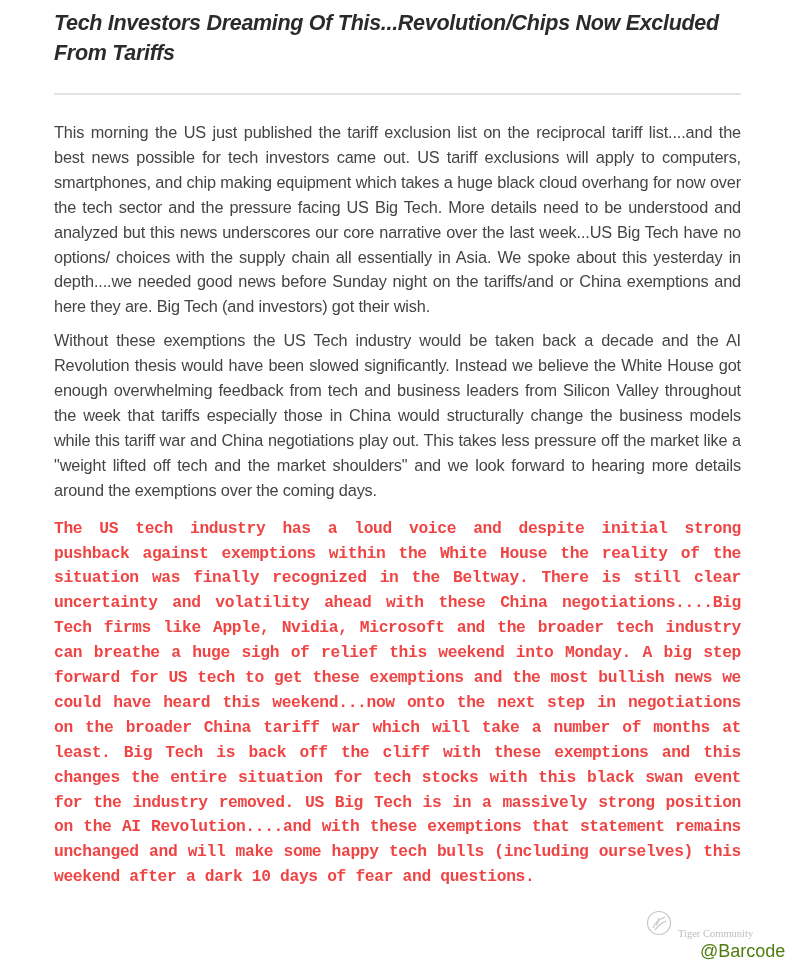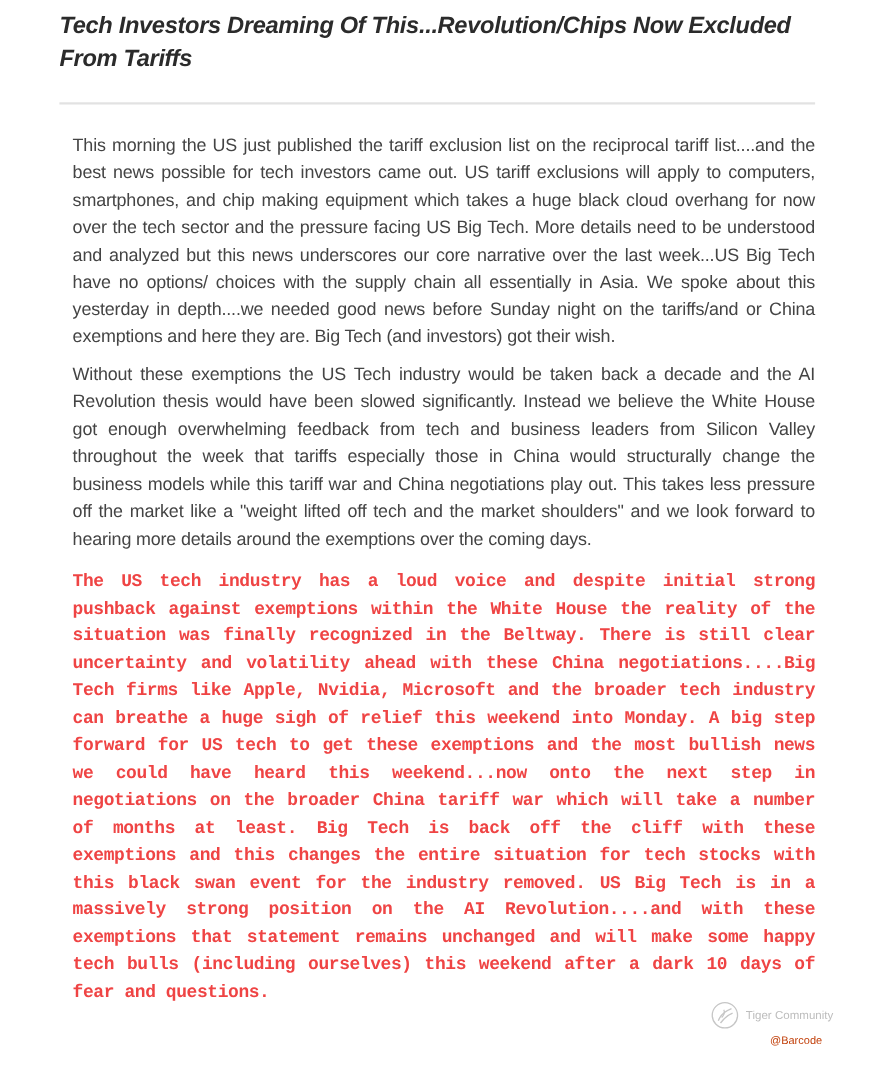--- a/index.html
+++ b/index.html
@@ -43,21 +43,21 @@
       left: 54px;
       top: 120px;
       width: 687px;
     }
     .para {
       font-family: "Liberation Sans", sans-serif;
       font-size: 16.3px;
       line-height: 24.9px;
       color: #444444;
       text-align: justify;
-      margin: 0 0 9px 12px;
+      margin: 0 0 9px 0;
       letter-spacing: -0.15px;
     }
     .para.bold {
       font-weight: bold;
       color: #ef4444;
       letter-spacing: -0.35px;
       margin-top: 14px;
       font-family: Liberation Mono, monospace;
     }
     .watermark {
@@ -72,31 +72,32 @@
     .wm-logo {
       position: absolute;
       left: 18px;
       top: 2px;
       width: 26px;
       height: 26px;
     }
     .wm-brand {
       position: absolute;
       left: 50px;
-      top: 9px;
+      top: 20px;
       font-size: 10.5px;
       color: #bdbdbd;
       white-space: nowrap;
+      font-family: Liberation Serif, serif;
     }
     .wm-user {
       position: absolute;
       left: 72px;
       top: 33px;
-      font-size: 10px;
-      color: #c2410c;
+      font-size: 18px;
+      color: #4d7c0f;
       white-space: nowrap;
     }
   </style>
 </head>
 <body>
 
 <div class="article">
   <h1 class="title">Tech Investors Dreaming Of This...Revolution/Chips Now Excluded From Tariffs</h1>
 </div>
 

